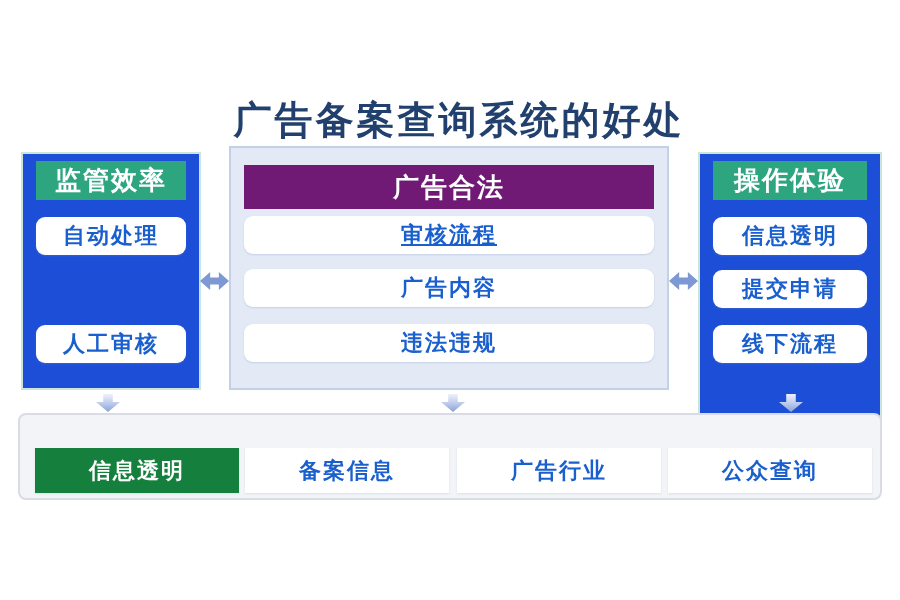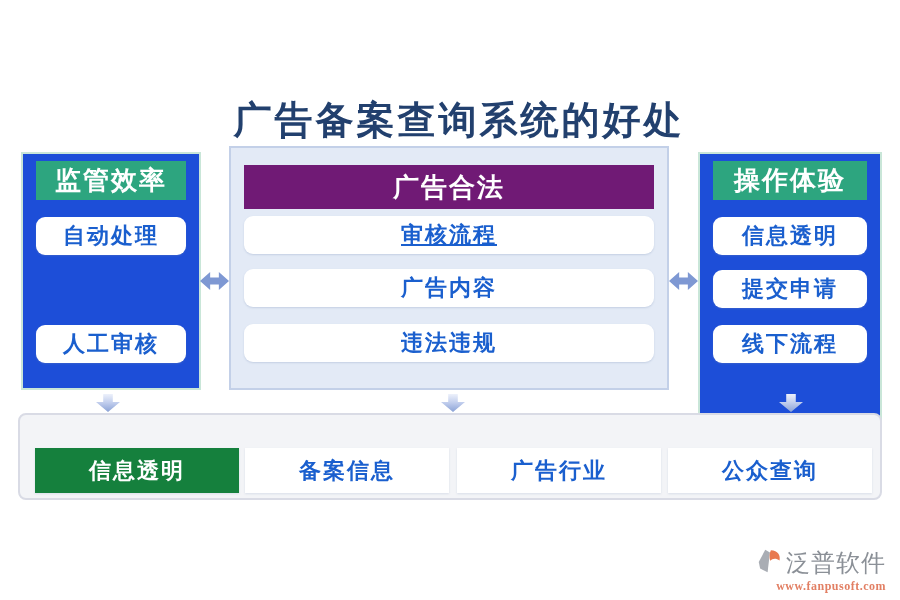--- a/index.html
+++ b/index.html
@@ -98,26 +98,14 @@
   <div class="darrow" id="darrow-2"></div>
   <div class="darrow" id="darrow-3"></div>
 
   <section class="bottom-bar">
     <div class="bar-item green" id="bar-0">信息透明</div>
     <div class="bar-item" id="bar-1">备案信息</div>
     <div class="bar-item" id="bar-2">广告行业</div>
     <div class="bar-item" id="bar-3">公众查询</div>
   </section>
 
-  <div class="watermark">
-    <div class="wm-row">
-      <span class="wm-logo">
-        <svg width="28" height="28" viewBox="0 0 30 30">
-          <path d="M4 16 L11 3 L16 6 L13.5 27 L5.5 23 Z" fill="#a9adb4"></path>
-          <path d="M17 3.5 C24.5 3.5 27.5 9 26.3 14.5 C22.5 11.8 19 12.2 16.2 14.8 C15.2 10.5 15.4 6.8 17 3.5 Z" fill="#e8794f"></path>
-        </svg>
-      </span>
-      <span class="wm-brand">泛普软件</span>
-    </div>
-    <div class="wm-url">www.fanpusoft.com</div>
-  </div>
 
 </div>
 
 </body></html>

